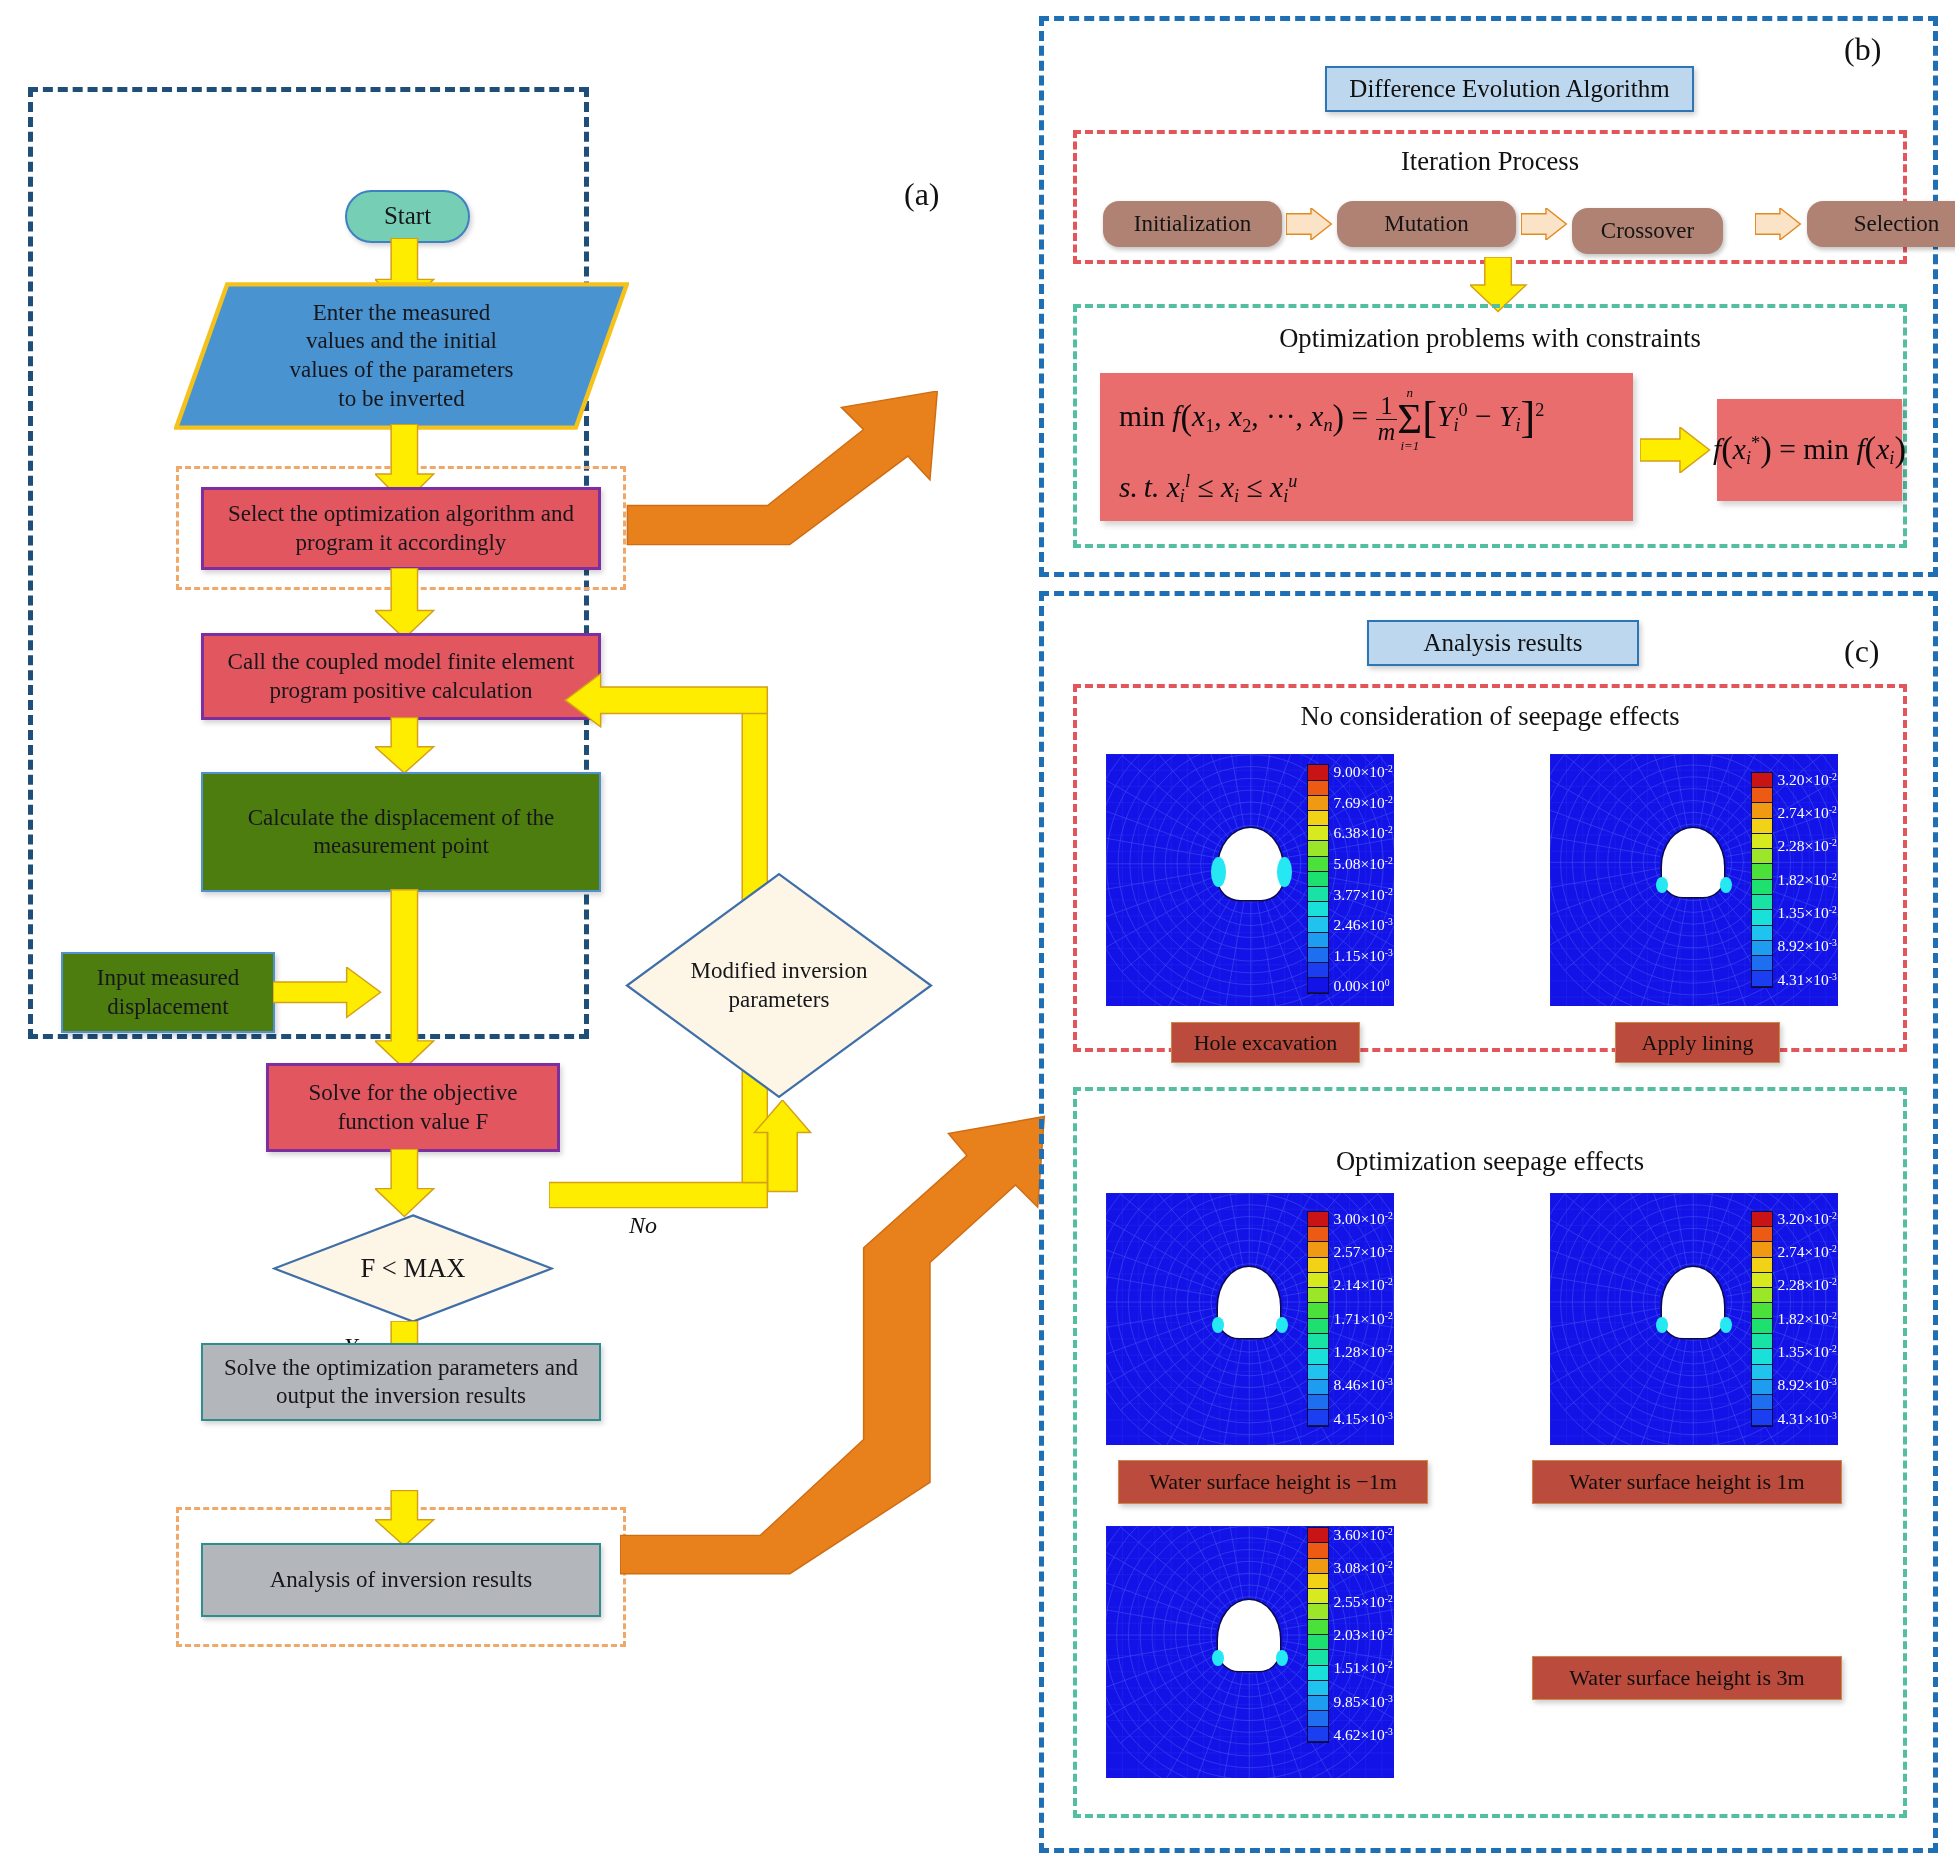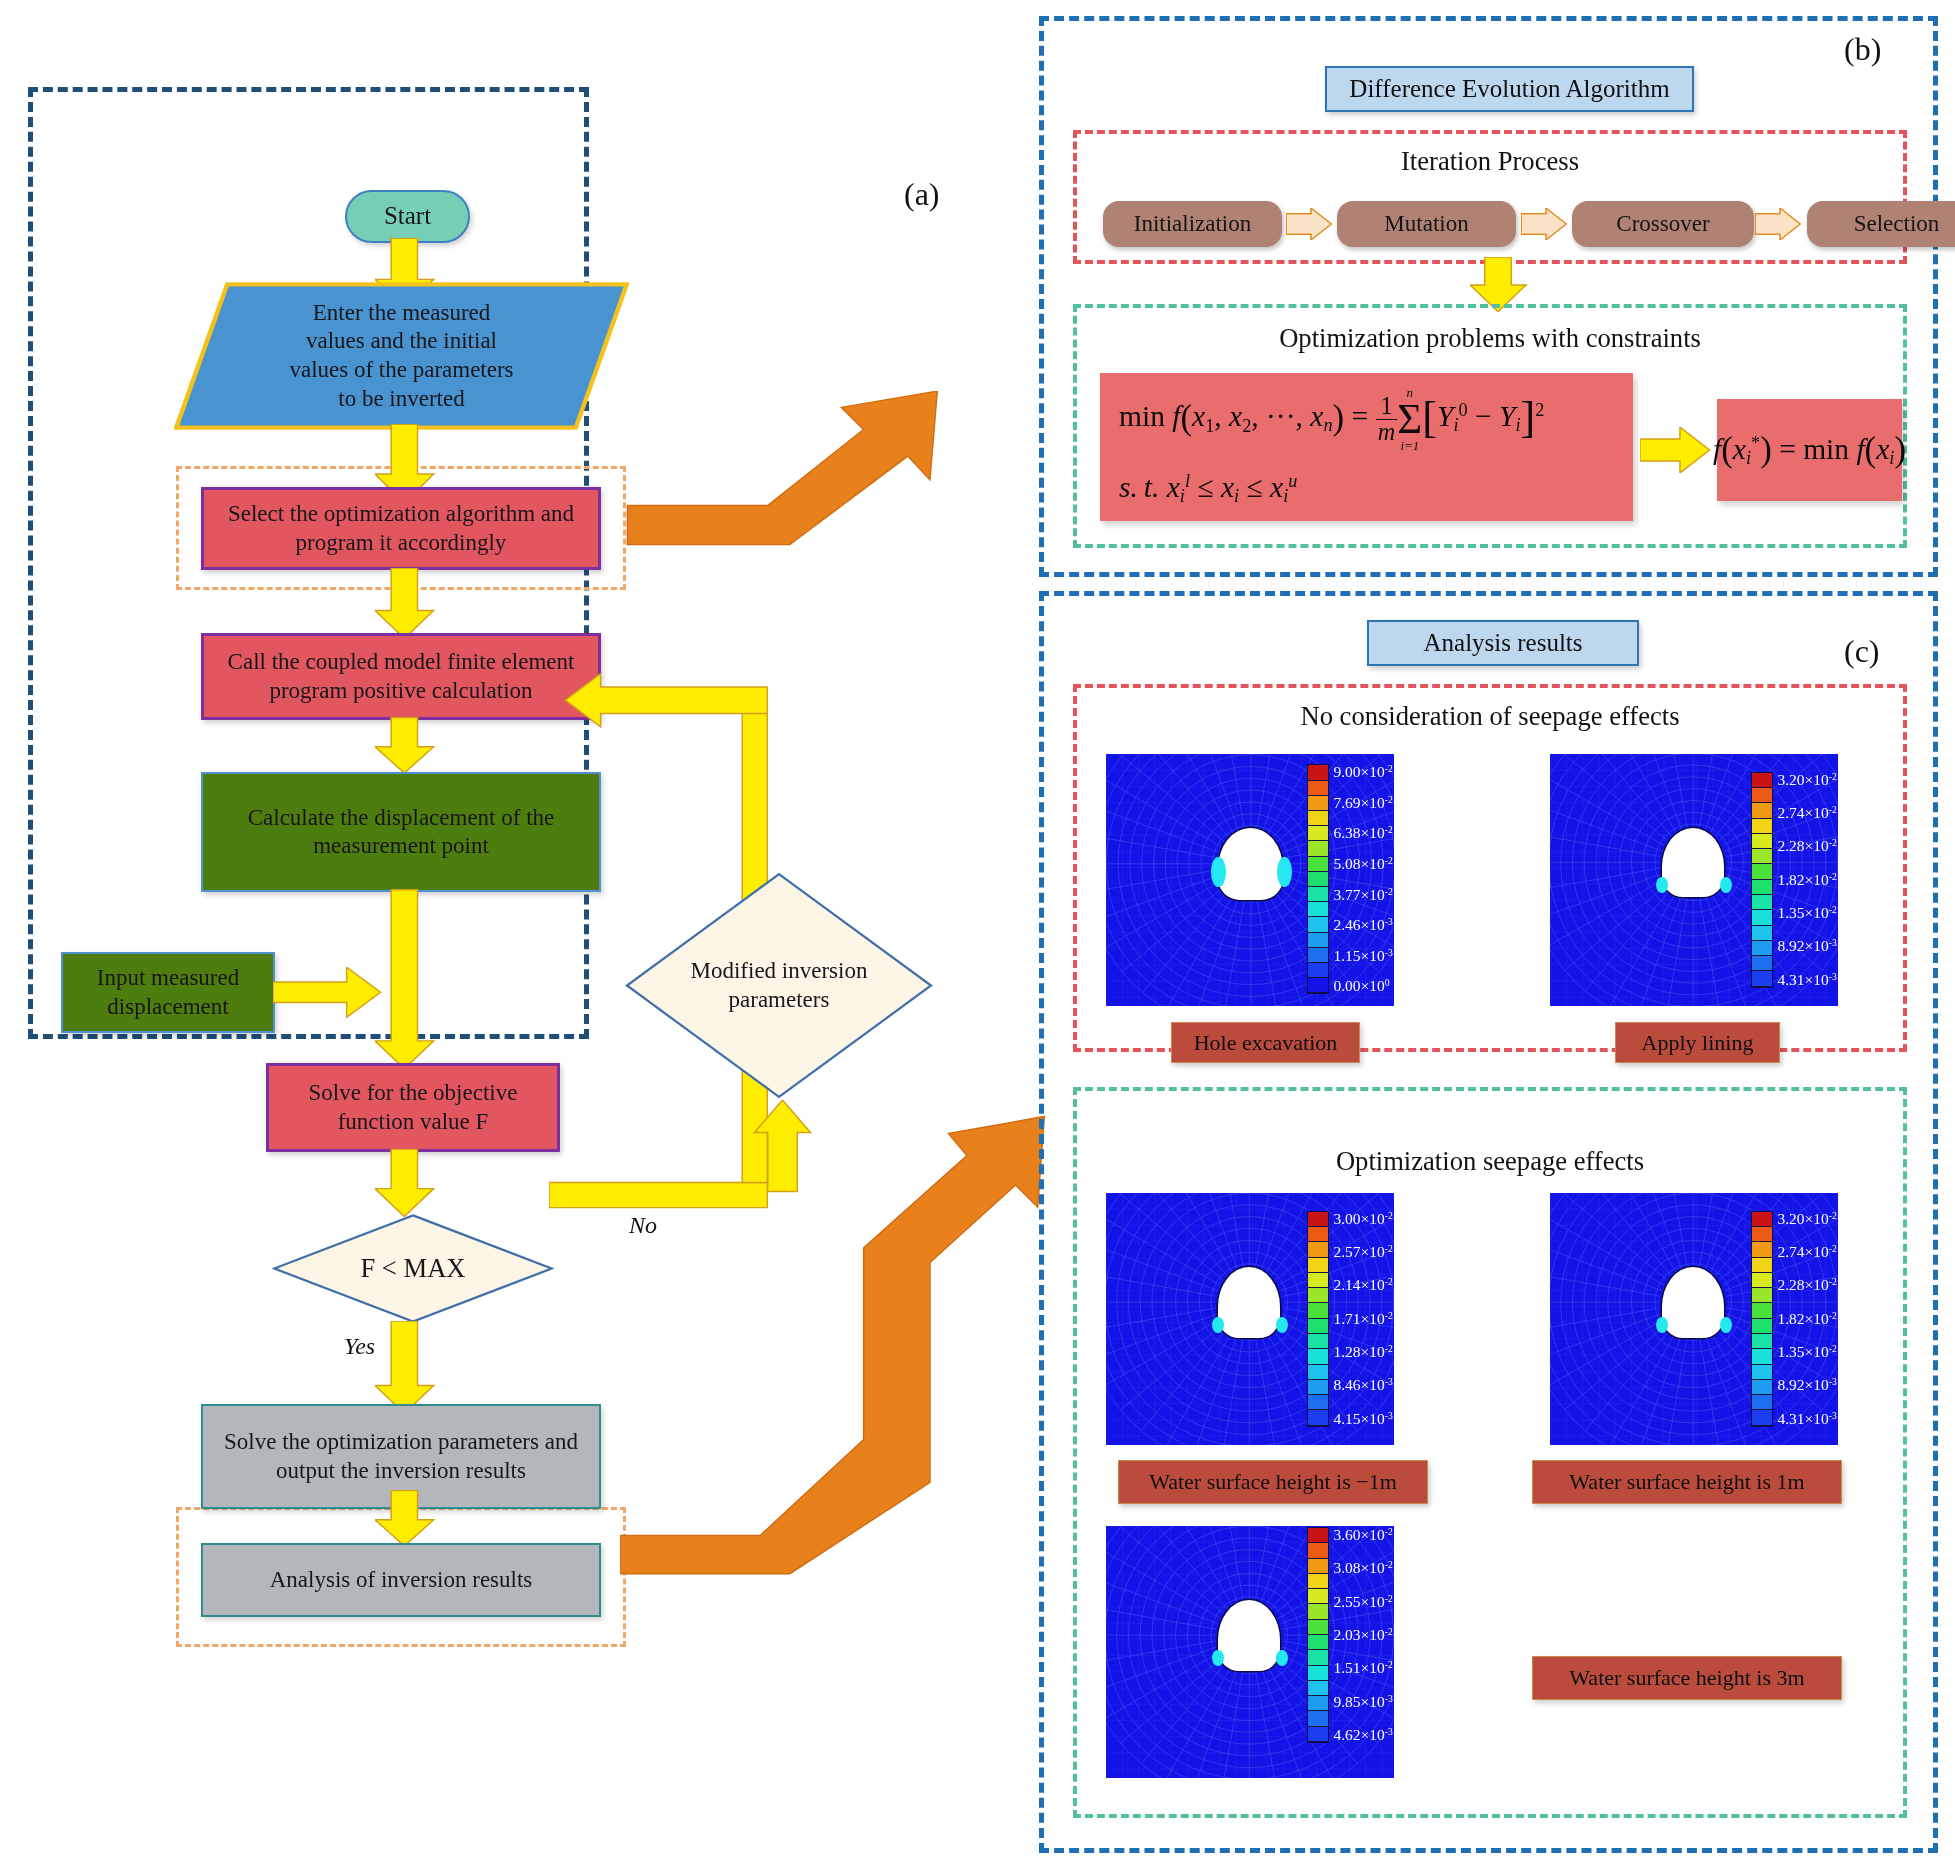--- a/index.html
+++ b/index.html
@@ -228,21 +228,21 @@
 <svg class="abs" style="left:753px; top:1100px;" width="59" height="93" viewBox="0 0 80 126">
   <polygon points="20,124 60,124 60,44 78,44 40,0 2,44 20,44" fill="#ffed00" stroke="#d4a017" stroke-width="2"></polygon>
 </svg>
 
 <div class="abs lbl-italic" style="left:344px; top:1333px;">Yes</div>
 
 <svg class="abs" style="left:375px; top:1321px;" width="66" height="94" viewBox="0 0 90 128">
   <polygon points="22,0 58,0 58,88 80,88 40,126 0,88 22,88" fill="#ffed00" stroke="#d4a017" stroke-width="2"></polygon>
 </svg>
 
-<div class="abs node n-gray" style="left:201px; top:1404px; width:400px; height:105px;">
+<div class="abs node n-gray" style="left:201px; top:1343px; width:400px; height:78px;">
   <span>Solve the optimization parameters and output the inversion results</span>
 </div>
 
 <svg class="abs" style="left:375px; top:1490px;" width="66" height="58" viewBox="0 0 90 78">
   <polygon points="22,0 58,0 58,40 80,40 40,76 0,40 22,40" fill="#ffed00" stroke="#d4a017" stroke-width="2"></polygon>
 </svg>
 
 <div class="abs node n-gray" style="left:201px; top:1543px; width:400px; height:74px;">
   <span>Analysis of inversion results</span>
 </div>
@@ -264,21 +264,21 @@
 <div class="abs sect-title" style="left:1073px; top:146px; width:834px;">Iteration Process</div>
 
 <div class="abs pill" style="left:1103px; top:201px; width:179px; height:46px;">Initialization</div>
 <svg class="abs chev" style="left:1286px; top:208px;" width="47" height="32" viewBox="0 0 64 44">
   <polygon points="0,8 34,8 34,0 62,22 34,44 34,36 0,36" fill="#fbe3c8" stroke="#e08b20" stroke-width="2"></polygon>
 </svg>
 <div class="abs pill" style="left:1337px; top:201px; width:179px; height:46px;">Mutation</div>
 <svg class="abs chev" style="left:1521px; top:208px;" width="47" height="32" viewBox="0 0 64 44">
   <polygon points="0,8 34,8 34,0 62,22 34,44 34,36 0,36" fill="#fbe3c8" stroke="#e08b20" stroke-width="2"></polygon>
 </svg>
-<div class="abs pill" style="left:1572px; top:201px; width:182px; height:46px;">Crossover</div>
+<div class="abs pill" style="left:1572px; top:208px; width:151px; height:46px;">Crossover</div>
 <svg class="abs chev" style="left:1755px; top:208px;" width="47" height="32" viewBox="0 0 64 44">
   <polygon points="0,8 34,8 34,0 62,22 34,44 34,36 0,36" fill="#fbe3c8" stroke="#e08b20" stroke-width="2"></polygon>
 </svg>
 <div class="abs pill" style="left:1807px; top:201px; width:179px; height:46px;">Selection</div>
 
 <svg class="abs" style="left:1470px; top:257px;" width="62" height="56" viewBox="0 0 84 76">
   <polygon points="20,0 56,0 56,38 76,38 38,74 0,38 20,38" fill="#ffed00" stroke="#d4a017" stroke-width="2"></polygon>
 </svg>
 
 <div class="abs dash-green" style="left:1073px; top:304px; width:834px; height:244px;"></div>

